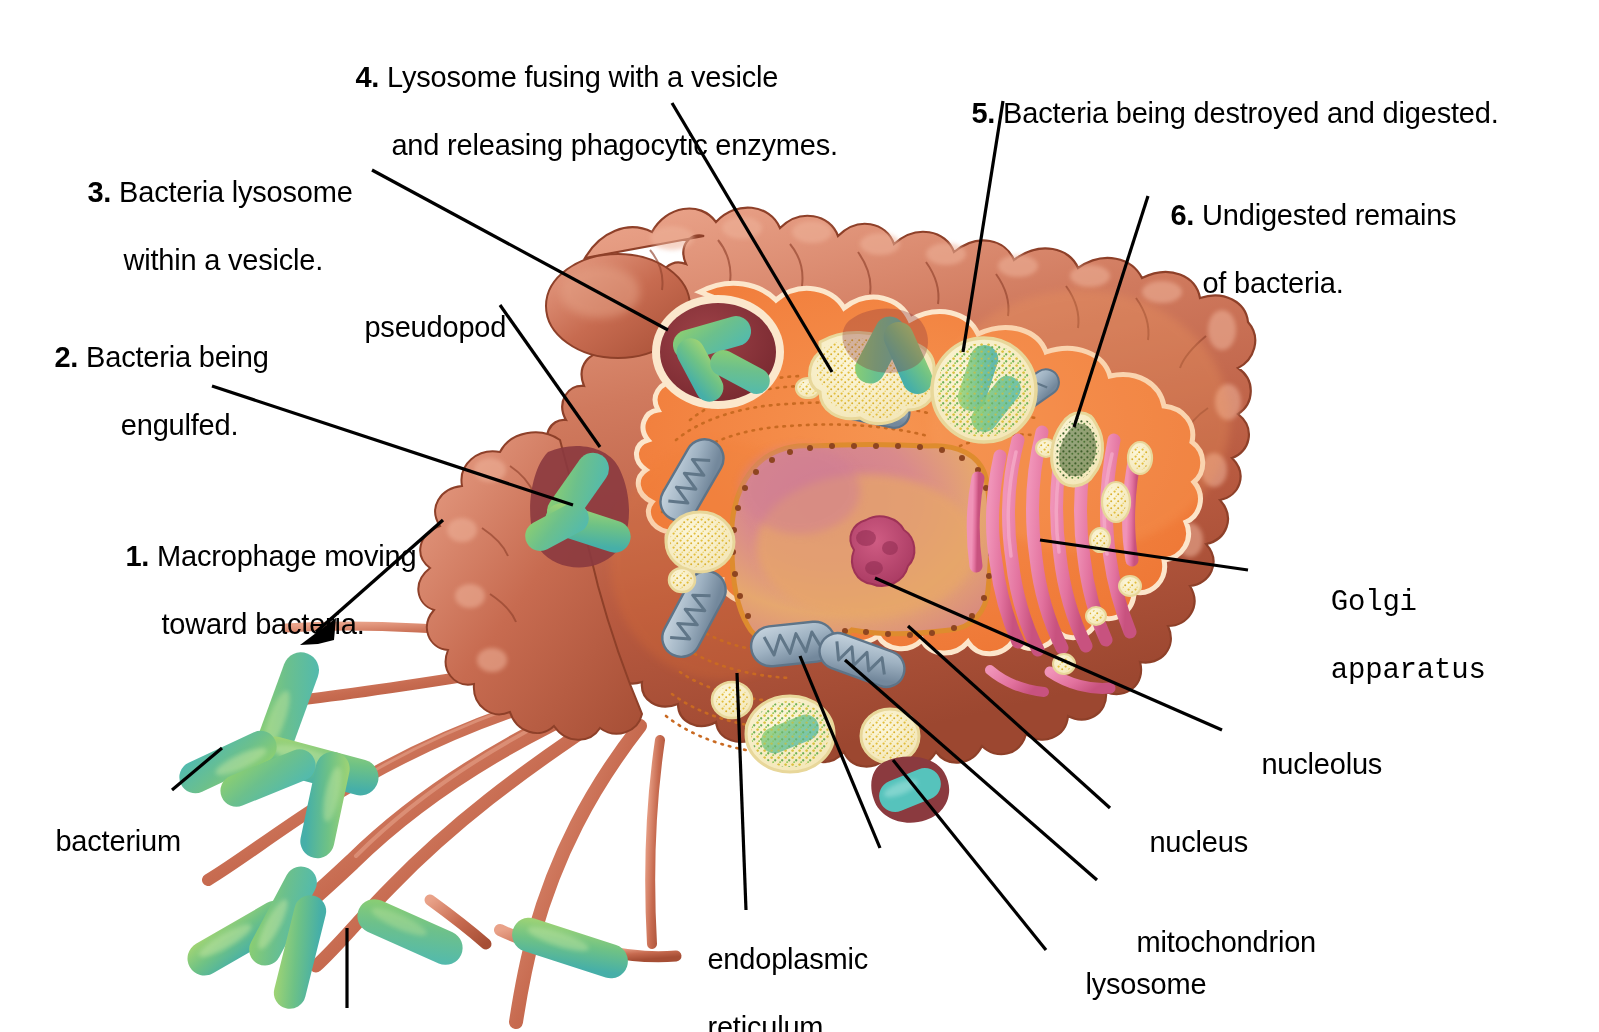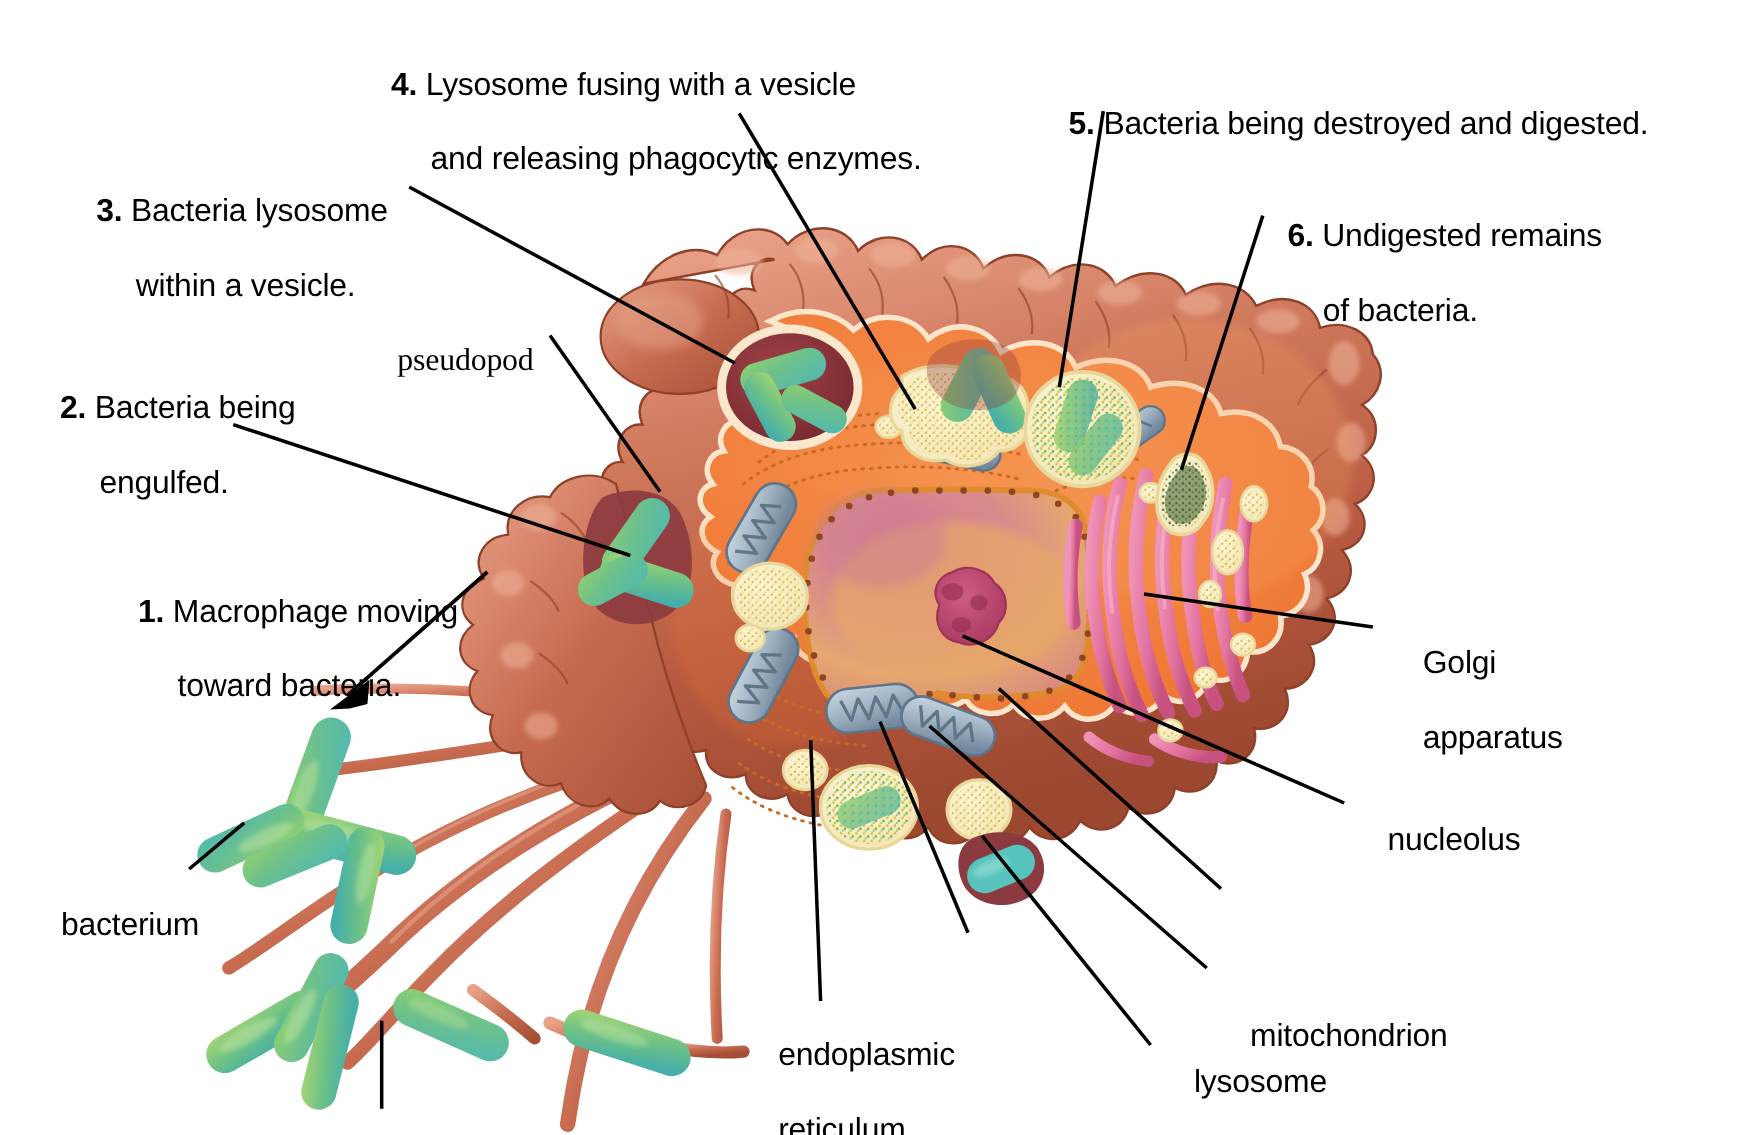--- a/index.html
+++ b/index.html
@@ -585,43 +585,46 @@
   <div class="lbl" style="left:56px; top:141px;">
     <span class="num">3.</span><span> Bacteria lysosome</span><br>
     <span style="padding-left:36px">within a vesicle.</span>
   </div>
 
   <div class="lbl" style="left:1139px; top:164px;">
     <span class="num">6.</span><span> Undigested remains</span><br>
     <span style="padding-left:32px">of bacteria.</span>
   </div>
 
-  <div class="lbl" style="left:333px; top:276px;font-family:Liberation Serif, serif;">
+  <div class="lbl" style="left:333px; top:276px;">
     <span>pseudopod</span>
   </div>
 
-  <div class="lbl" style="left:23px; top:320px;">
+  <div class="lbl" style="left:23px; top:306px;text-align:center;">
     <span class="num">2.</span><span> Bacteria being</span><br>
     <span style="padding-left:36px">engulfed.</span>
   </div>
 
   <div class="lbl" style="left:94px; top:505px;">
     <span class="num">1.</span><span> Macrophage moving</span><br>
     <span style="padding-left:36px">toward bacteria.</span>
   </div>
 
-  <div class="lbl" style="left:1262px; top:552px;">
+  <div class="lbl" style="left:1262px; top:552px;font-family:Liberation Mono, monospace;">
     <span>Golgi</span><br>
     <span>apparatus</span>
   </div>
 
   <div class="lbl" style="left:1230px; top:713px;">
     <span>nucleolus</span>
   </div>
 
+  <div class="lbl" style="left:1118px; top:791px;">
+    <span>nucleus</span>
+  </div>
 
   <div class="lbl" style="left:1105px; top:891px;">
     <span>mitochondrion</span>
   </div>
 
   <div class="lbl" style="left:1054px; top:933px;">
     <span>lysosome</span>
   </div>
 
 

